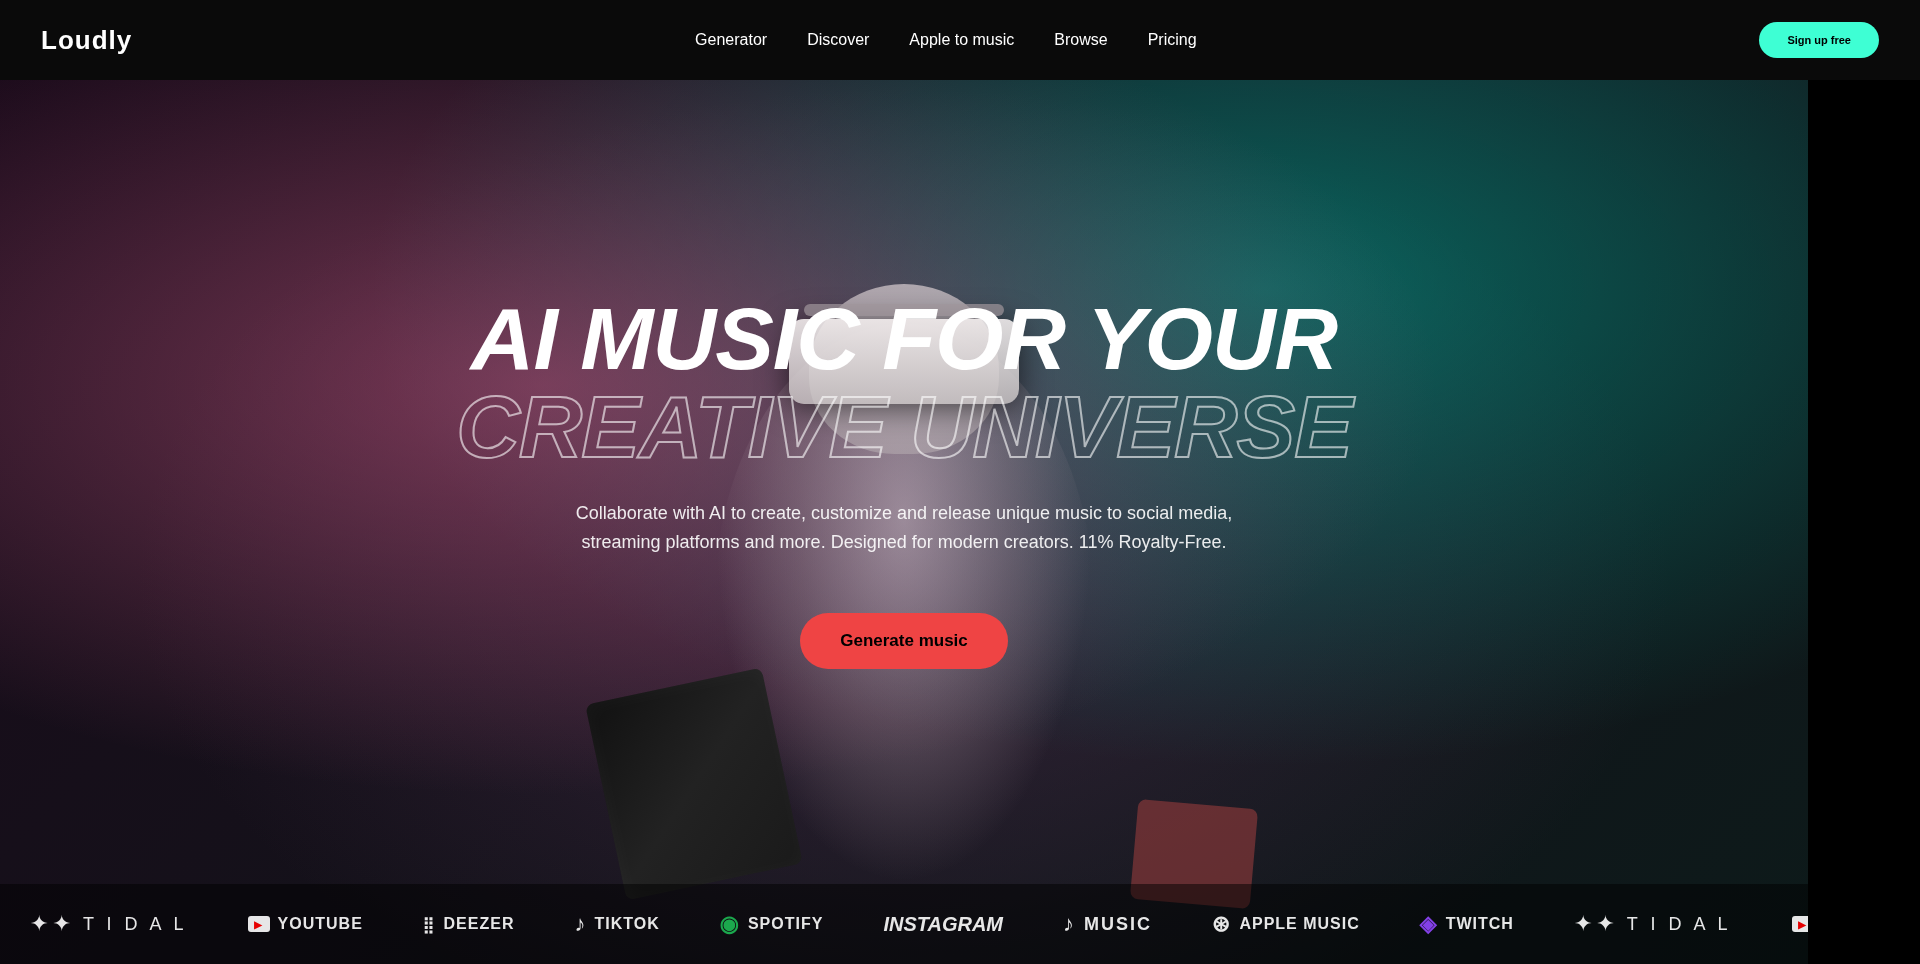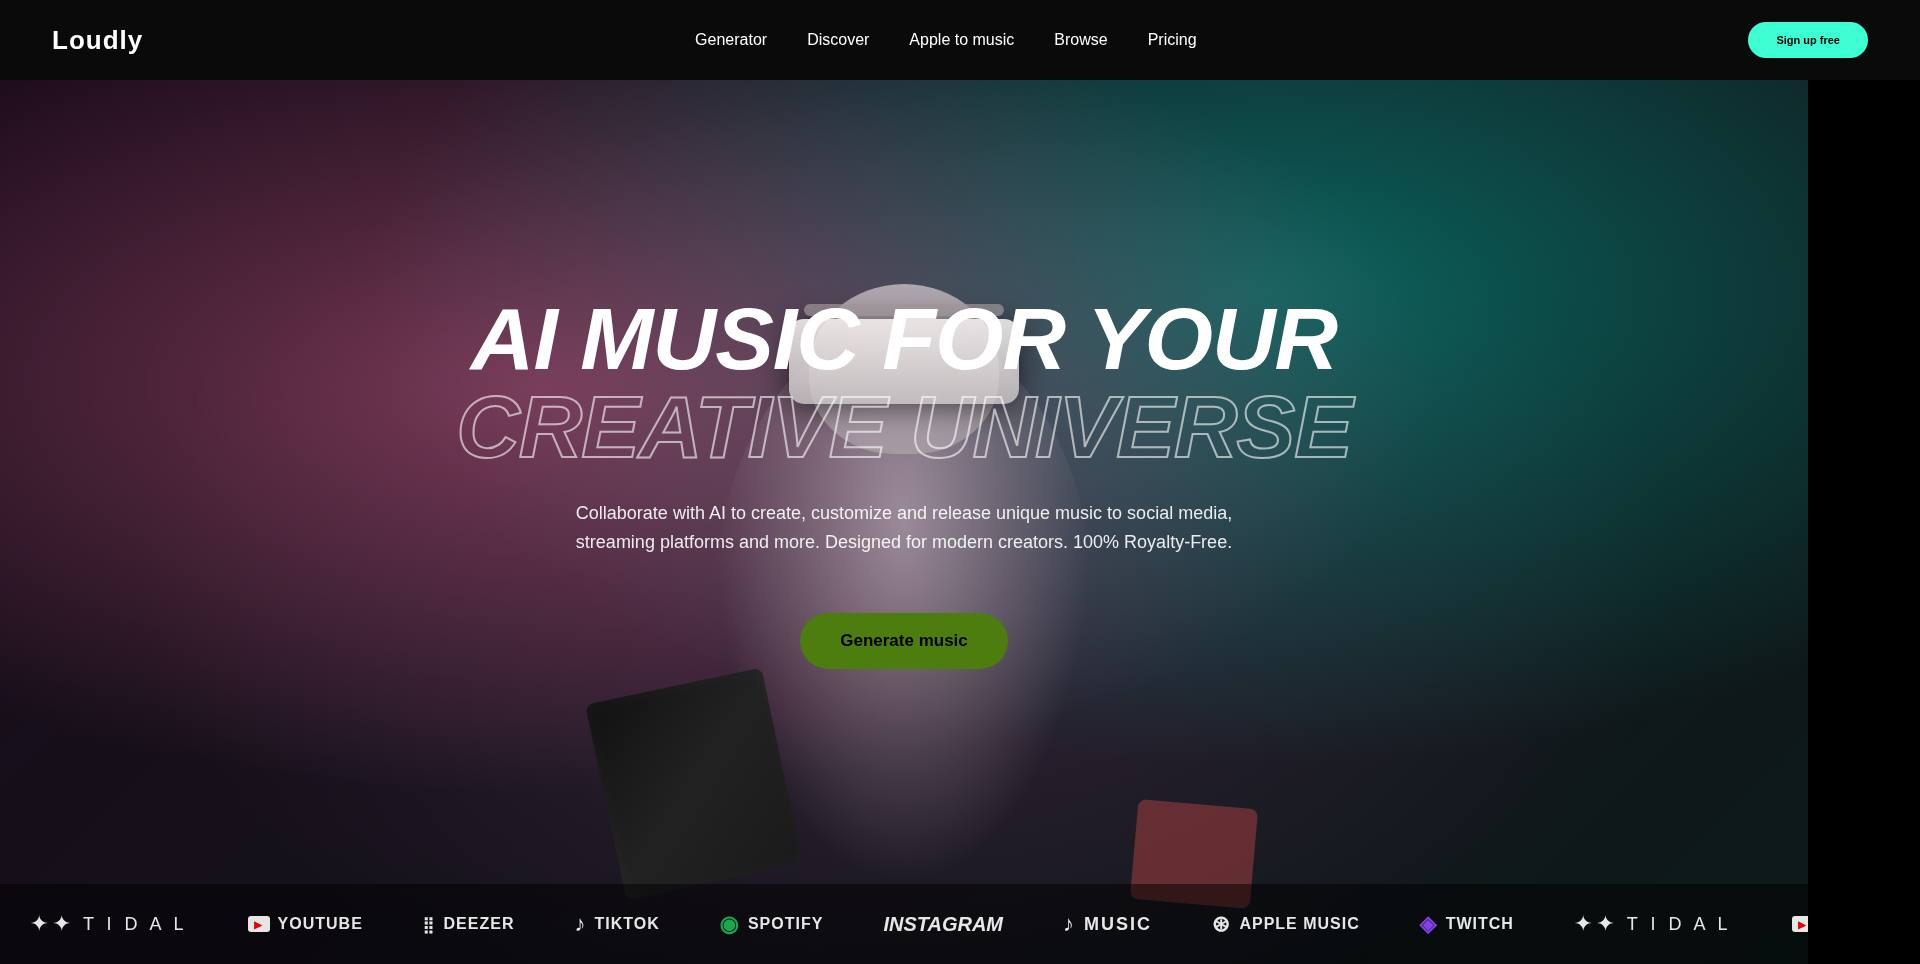--- a/index.html
+++ b/index.html
@@ -7,21 +7,21 @@
 
     
     nav {
       position: fixed;
       top: 0; left: 0; right: 0;
       height: 80px;
       background: #0a0a0a;
       display: flex;
       align-items: center;
       justify-content: space-between;
-      padding: 0 52px;
+      padding: 0 41px;
       z-index: 100;
     }
     .nav-logo {
       font-size: 26px;
       font-weight: 800;
       color: #fff;
       letter-spacing: 1px;
     }
     .nav-links {
       display: flex;
@@ -115,21 +115,21 @@
       font-size: 18px;
       line-height: 1.6;
       color: rgba(255,255,255,0.9);
       max-width: 700px;
       margin-left: auto;
       margin-right: auto;
     }
 
     .btn-generate {
       margin-top: 56px;
-      background: #4d7c0f;
+      background: #ef4444;
       color: #000;
       border: none;
       padding: 18px 40px;
       border-radius: 50px;
       font-size: 17px;
       font-weight: 600;
       cursor: pointer;
       display: inline-block;
     }
 
@@ -215,21 +215,21 @@
 
     <div style="position:absolute;top:20px;left:50%;transform:translateX(-50%);width:200px;height:12px;background:rgba(160,150,155,0.7);border-radius:6px;"></div>
   </div>
 
   <div style="position:absolute;bottom:80px;left:calc(50% - 300px);width:180px;height:200px;background:linear-gradient(135deg,#111 0%,#222 50%,#1a1a1a 100%);border-radius:8px;transform:rotate(-12deg);z-index:1;box-shadow:inset 2px 2px 20px rgba(255,255,255,0.03);"></div>
   <div style="position:absolute;bottom:60px;right:calc(50% - 350px);width:120px;height:100px;background:rgba(150,60,60,0.6);border-radius:8px;transform:rotate(5deg);z-index:1;"></div>
 
   <div class="hero-content">
     <div class="hero-title-solid">AI MUSIC FOR YOUR</div>
     <div class="hero-title-outline">CREATIVE UNIVERSE</div>
-    <p class="hero-subtitle">Collaborate with AI to create, customize and release unique music to social media, streaming platforms and more. Designed for modern creators. 100% Royalty-Free.</p>
+    <p class="hero-subtitle">Collaborate with AI to create, customize and release unique music to social media, streaming platforms and more. Designed for modern creators. 11% Royalty-Free.</p>
     <button class="btn-generate">Generate music</button>
   </div>
 
   <div class="logos-strip">
     <div class="logos-track">
 
       <div class="logo-item logo-tidal">
         <span class="logo-icon">✦✦</span>
         <span>T I D A L</span>
       </div>

